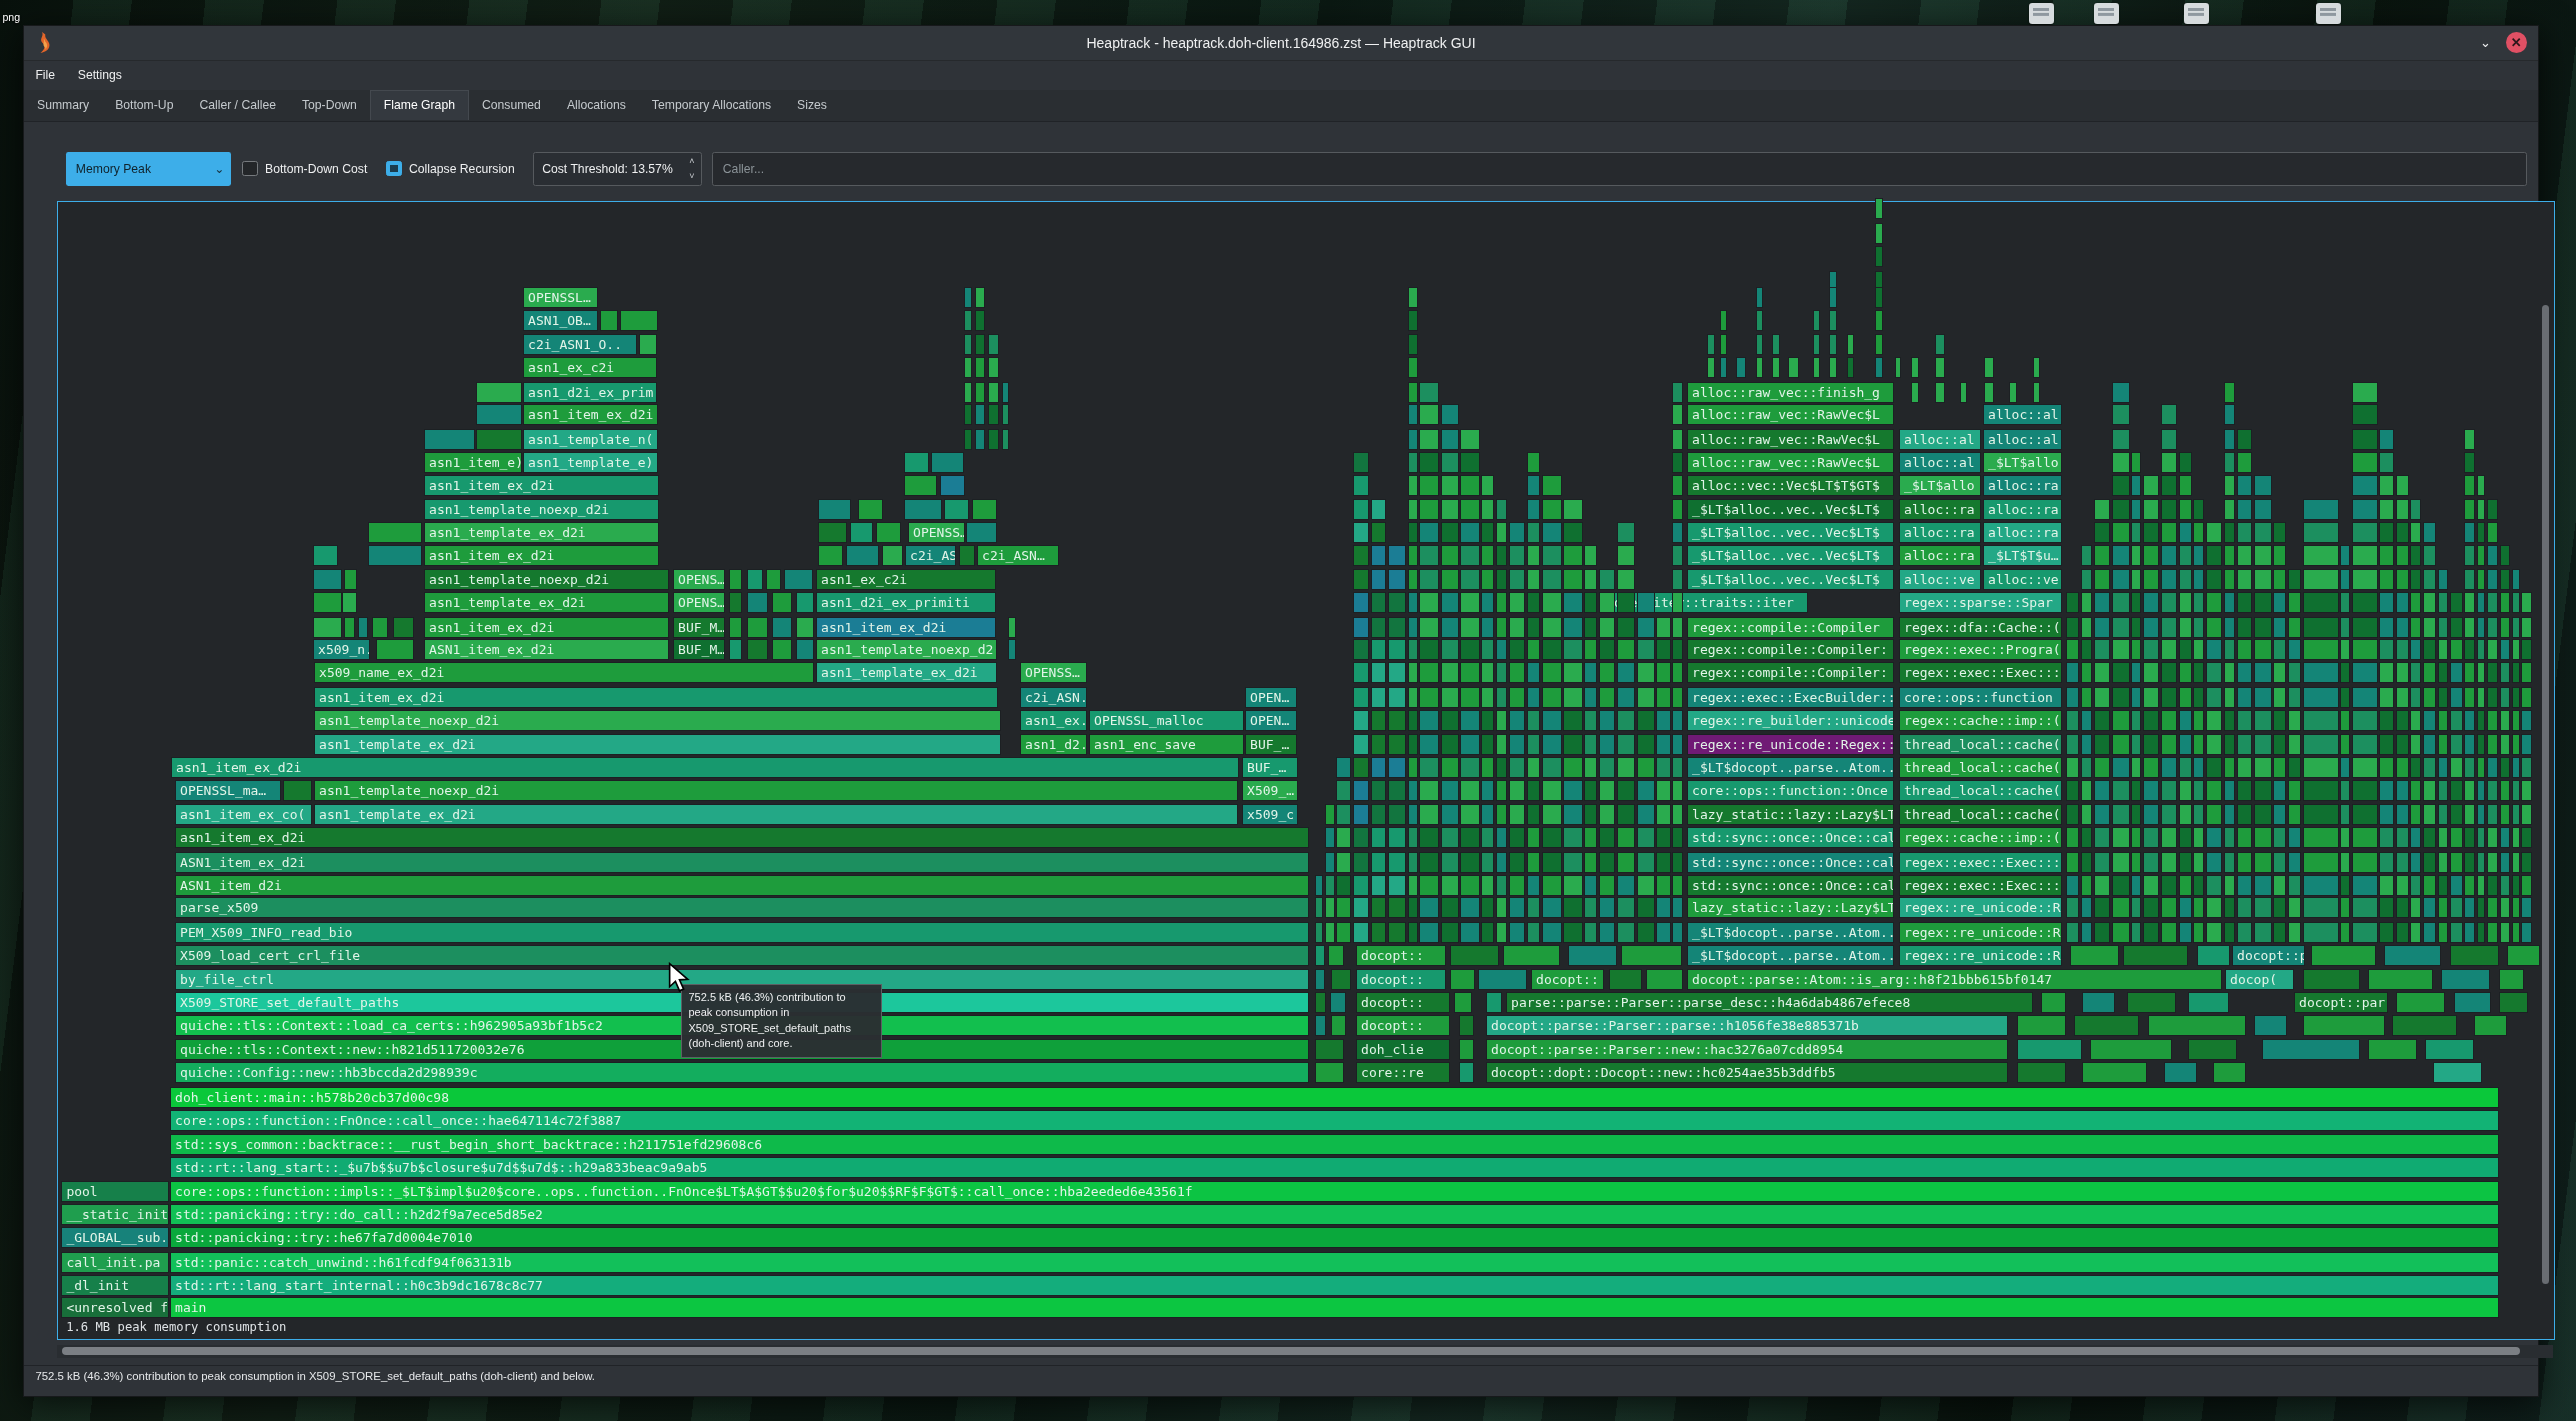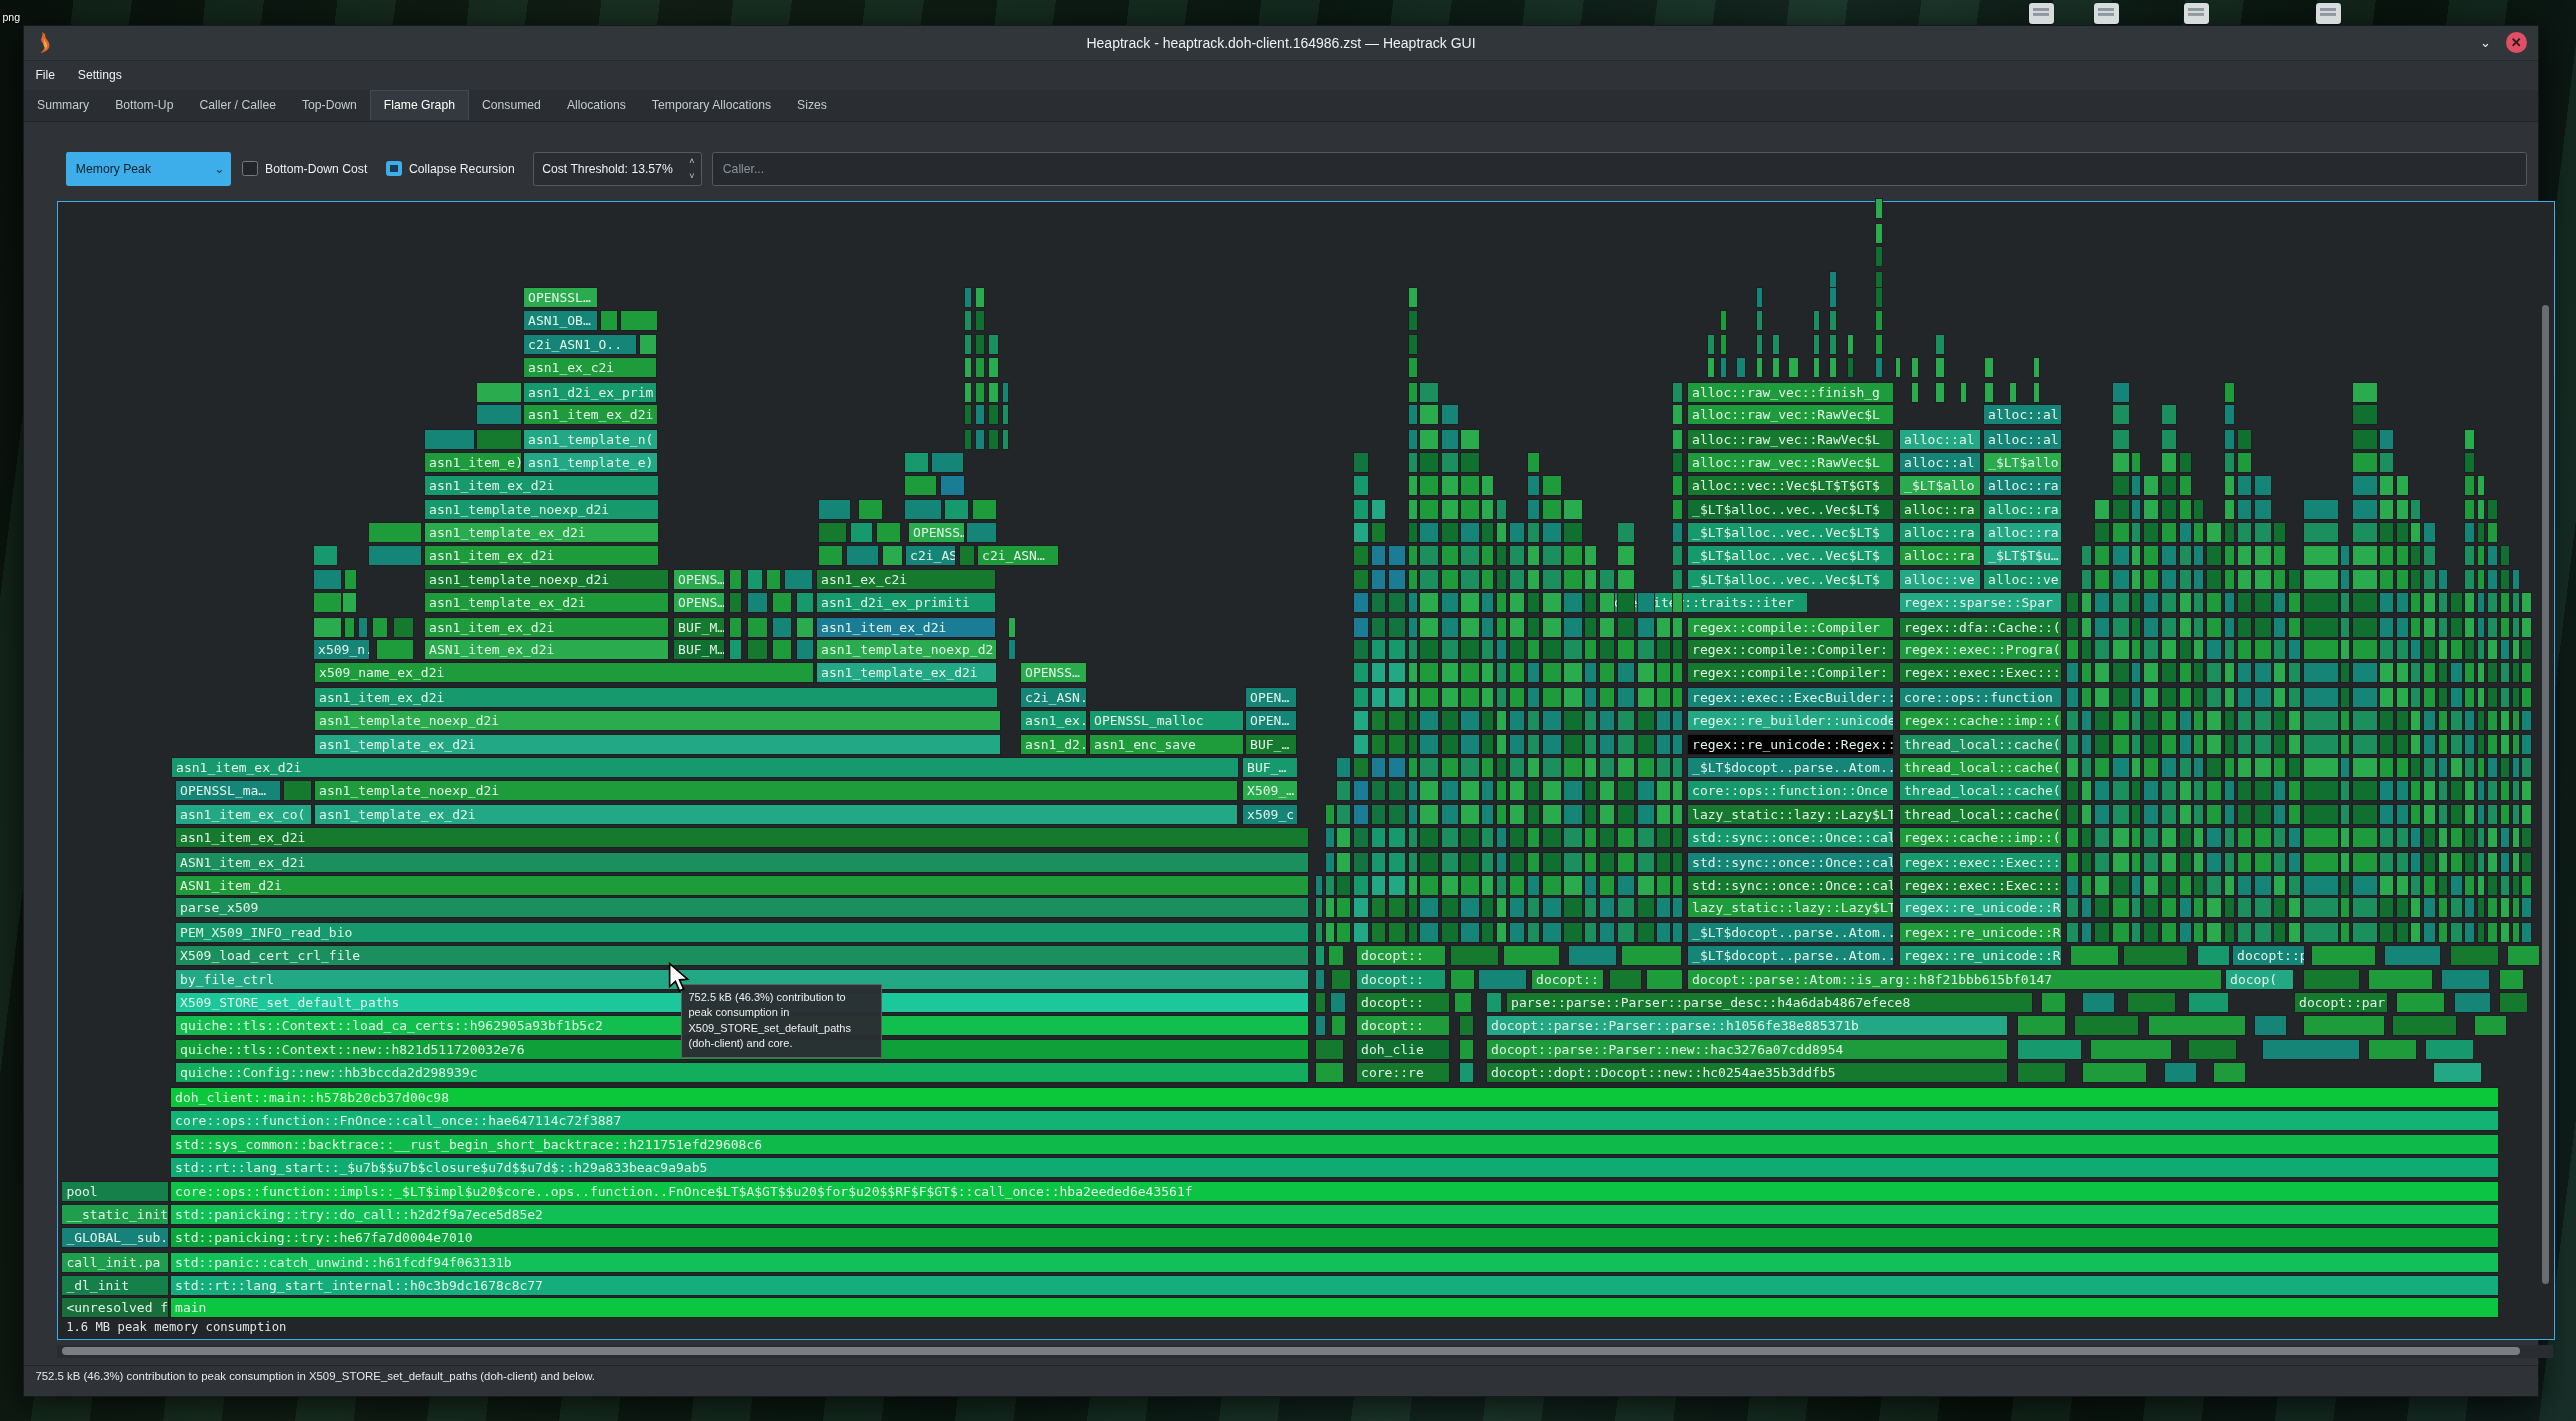--- a/index.html
+++ b/index.html
@@ -234,21 +234,21 @@
         <div class="fbox" style="left: 256px; top: 508px; width: 687px; background: rgb(42, 171, 78);">asn1_template_noexp_d2i</div>
         <div class="fbox" style="left: 962px; top: 508px; width: 67px; background: rgb(23, 153, 110);">asn1_ex..</div>
         <div class="fbox" style="left: 1031px; top: 508px; width: 155px; background: rgb(23, 153, 110);">OPENSSL_malloc</div>
         <div class="fbox" style="left: 1187px; top: 508px; width: 52px; background: rgb(20, 133, 119);">OPEN…</div>
         <div class="fbox" style="left: 1629px; top: 508px; width: 207px; background: rgb(35, 168, 134);">regex::re_builder::unicode</div>
         <div class="fbox" style="left: 1841px; top: 508px; width: 163px; background: rgb(30, 156, 60);">regex::cache::imp::(</div>
         <div class="fbox" style="left: 256px; top: 532px; width: 687px; background: rgb(35, 168, 134);">asn1_template_ex_d2i</div>
         <div class="fbox" style="left: 962px; top: 532px; width: 67px; background: rgb(30, 156, 60);">asn1_d2..</div>
         <div class="fbox" style="left: 1031px; top: 532px; width: 155px; background: rgb(30, 156, 60);">asn1_enc_save</div>
         <div class="fbox" style="left: 1187px; top: 532px; width: 52px; background: rgb(21, 121, 46);">BUF_…</div>
-        <div class="fbox" style="left: 1629px; top: 532px; width: 207px; background: #000000;">regex::re_unicode::Regex::</div>
+        <div class="fbox" style="left: 1629px; top: 532px; width: 207px; background: #701a75;">regex::re_unicode::Regex::</div>
         <div class="fbox" style="left: 1841px; top: 532px; width: 163px; background: rgb(28, 143, 95);">thread_local::cache(</div>
         <div class="fbox" style="left: 113px; top: 555px; width: 1068px; background: rgb(23, 153, 110);">asn1_item_ex_d2i</div>
         <div class="fbox" style="left: 1184px; top: 555px; width: 56px; background: rgb(23, 153, 110);">BUF_…</div>
         <div class="fbox" style="left: 1629px; top: 555px; width: 207px; background: rgb(20, 133, 119);">_$LT$docopt..parse..Atom..</div>
         <div class="fbox" style="left: 1841px; top: 555px; width: 163px; background: rgb(30, 156, 60);">thread_local::cache(</div>
         <div class="fbox" style="left: 117px; top: 578px; width: 106px; background: rgb(20, 133, 119);">OPENSSL_ma…</div>
         <div class="fbox" style="left: 225px; top: 578px; width: 29px; background: rgb(21, 121, 46);"></div>
         <div class="fbox" style="left: 256px; top: 578px; width: 924px; background: rgb(30, 156, 60);">asn1_template_noexp_d2i</div>
         <div class="fbox" style="left: 1184px; top: 578px; width: 56px; background: rgb(42, 171, 78);">X509_…</div>
         <div class="fbox" style="left: 1629px; top: 578px; width: 207px; background: rgb(23, 153, 110);">core::ops::function::Once</div>

